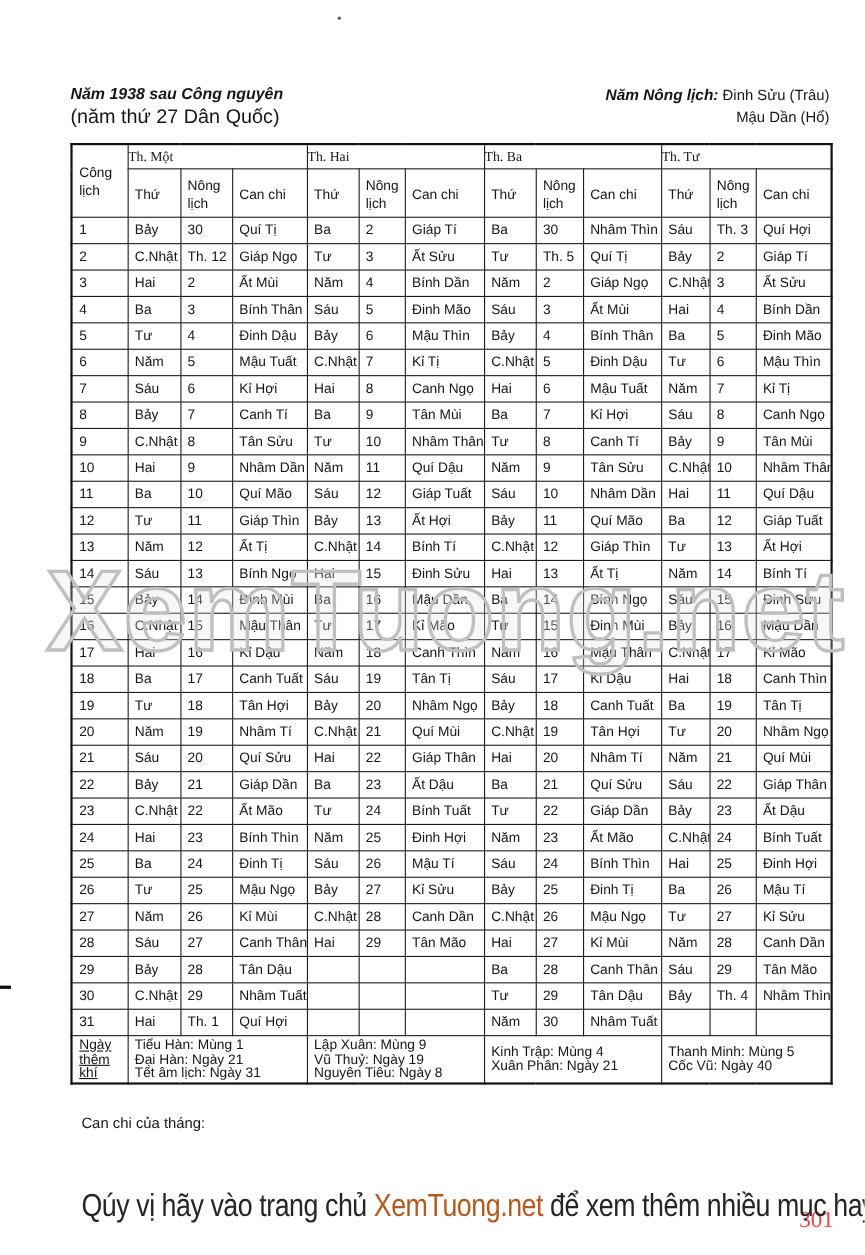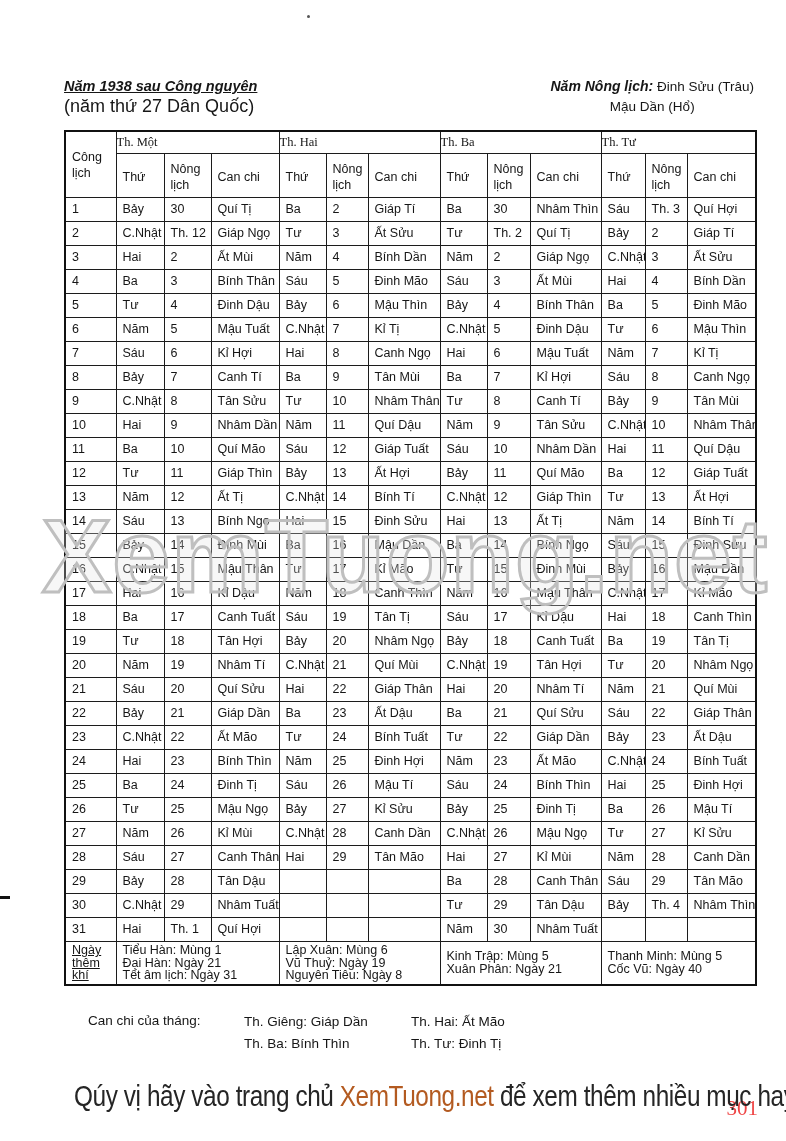--- a/index.html
+++ b/index.html
@@ -4,23 +4,23 @@
 <style>
   html,body{margin:0;padding:0;}
   body{width:786px;height:1141px;background:#ffffff;position:relative;
        font-family:"Liberation Sans",sans-serif;color:#161616;overflow:hidden;}
   .page{position:absolute;inset:0;}
   .speck{position:absolute;left:307px;top:15px;width:3px;height:3px;background:#555;border-radius:50%;}
   .margin-dash{position:absolute;left:0px;top:896px;width:10px;height:3px;background:#111;}
 
   
   .hdr-left{position:absolute;left:64px;top:76px;line-height:20px;}
-  .hdr-left .l1{font-weight:bold;font-style:italic;font-size:14.5px;text-decoration:underline;}
+  .hdr-left .l1{font-weight:bold;font-style:italic;font-size:14.5px;}
   .hdr-left .l2{font-size:18px;}
-  .hdr-right{position:absolute;right:32px;top:76px;text-align:center;line-height:20px;font-size:13.5px;}
+  .hdr-right{position:absolute;right:32px;top:76px;text-align:right;line-height:20px;font-size:13.5px;}
   .hdr-right .lbl{font-weight:bold;font-style:italic;font-size:14px;}
 
   
   .watermark{position:absolute;left:42px;top:497px;z-index:6;pointer-events:none;
      font-size:104px;font-weight:bold;letter-spacing:1px;white-space:nowrap;
      color:rgba(225,225,225,0.28);-webkit-text-stroke:3px #bfbfbf;}
 
   
   table.cal{position:absolute;left:64px;top:130px;border-collapse:collapse;table-layout:fixed;
      width:691px;background:transparent;z-index:2;}
@@ -28,21 +28,21 @@
      font-size:12.5px;text-align:left;vertical-align:middle;overflow:hidden;}
   table.cal{border:2px solid #111;}
   th.mh{height:21px;text-align:center;font-size:13px;padding:0;font-family:Liberation Serif, serif;}
   th.sh{height:40px;vertical-align:top;padding:3px 0 0 6px;font-size:13px;white-space:normal;line-height:16px;}
   th.corner{vertical-align:middle;padding-left:6px;font-size:13px;white-space:normal;line-height:16px;margin-left:36px;}
   table.cal td{height:19px;padding:2px 1px 2px 6px;white-space:nowrap;line-height:1;}
   td.tk-label{vertical-align:top;padding-top:4px;white-space:normal;line-height:17px;font-size:12.5px;text-decoration:underline;}
   td.tk-cell{vertical-align:top;padding-top:4px;white-space:nowrap;line-height:19.5px;font-size:13px;height:58px;}
 
   
-  .canchi{position:absolute;left:88px;top:1013px;display:flex;font-size:13.5px;z-index:2;}
+  .canchi{position:absolute;left:74px;top:1013px;display:flex;font-size:13.5px;z-index:2;align-items:flex-end;}
   .canchi-label{width:156px;}
   .canchi-grid{display:grid;grid-template-columns:167px auto;row-gap:5px;line-height:17px;}
 
   
   .banner{position:absolute;left:0;top:1080px;width:786px;text-align:center;white-space:nowrap;z-index:3;}
   .banner-inner{display:inline-block;font-size:29px;color:#252525;
      transform:scaleX(0.84);transform-origin:center;letter-spacing:-0.5px;}
   .pageno{position:absolute;right:28px;top:1096px;font-family:"Liberation Serif",serif;
      font-size:21px;color:#ef4444;z-index:2;}
 </style>
@@ -126,21 +126,21 @@
         </tr>
         <tr>
           <td>2</td>
           <td>C.Nhật</td>
           <td>Th. 12</td>
           <td>Giáp Ngọ</td>
           <td>Tư</td>
           <td>3</td>
           <td>Ất Sửu</td>
           <td>Tư</td>
-          <td>Th. 2</td>
+          <td>Th. 5</td>
           <td>Quí Tị</td>
           <td>Bảy</td>
           <td>2</td>
           <td>Giáp Tí</td>
         </tr>
         <tr>
           <td>3</td>
           <td>Hai</td>
           <td>2</td>
           <td>Ất Mùi</td>
@@ -579,44 +579,38 @@
             <div>Ngày</div>
             <div>thêm</div>
             <div>khí</div>
           </td>
           <td colspan="3" class="tk-cell">
             <div>Tiểu Hàn: Mùng 1</div>
             <div>Đại Hàn: Ngày 21</div>
             <div>Tết âm lịch: Ngày 31</div>
           </td>
           <td colspan="3" class="tk-cell">
-            <div>Lập Xuân: Mùng 6</div>
+            <div>Lập Xuân: Mùng 9</div>
             <div>Vũ Thuỷ: Ngày 19</div>
             <div>Nguyên Tiêu: Ngày 8</div>
           </td>
           <td colspan="3" class="tk-cell">
-            <div>Kinh Trập: Mùng 5</div>
+            <div>Kinh Trập: Mùng 4</div>
             <div>Xuân Phân: Ngày 21</div>
           </td>
           <td colspan="3" class="tk-cell">
             <div>Thanh Minh: Mùng 5</div>
             <div>Cốc Vũ: Ngày 40</div>
           </td>
         </tr>
       </tbody>
   </table>
 
   <div class="canchi">
     <div class="canchi-label">Can chi của tháng:</div>
-    <div class="canchi-grid">
-      <span>Th. Giêng: Giáp Dần</span>
-      <span>Th. Hai: Ất Mão</span>
-      <span>Th. Ba: Bính Thìn</span>
-      <span>Th. Tư: Đinh Tị</span>
-    </div>
   </div>
 
   <div class="banner">
     <span class="banner-inner"><span>Qúy vị hãy vào trang chủ </span><span style="color: rgb(179, 90, 32);">XemTuong.net</span><span> để xem thêm nhiều mục hay khác</span></span>
   </div>
 
   <div class="pageno">301</div>
 
 </div>
 

